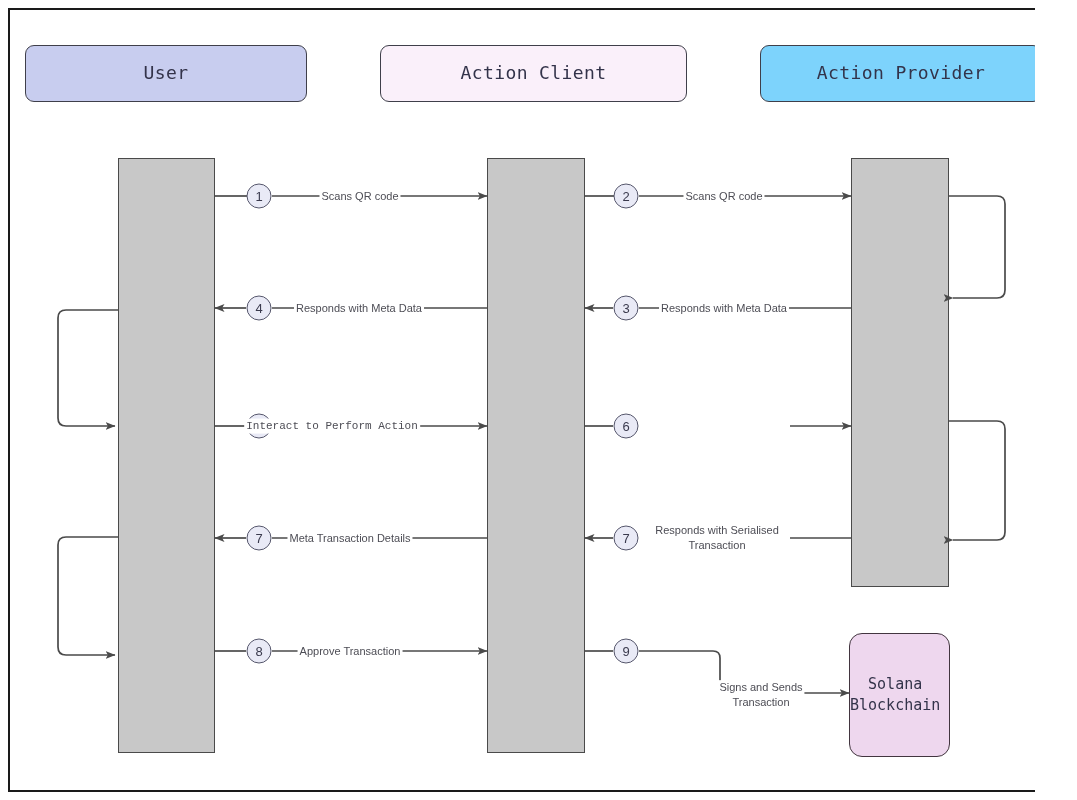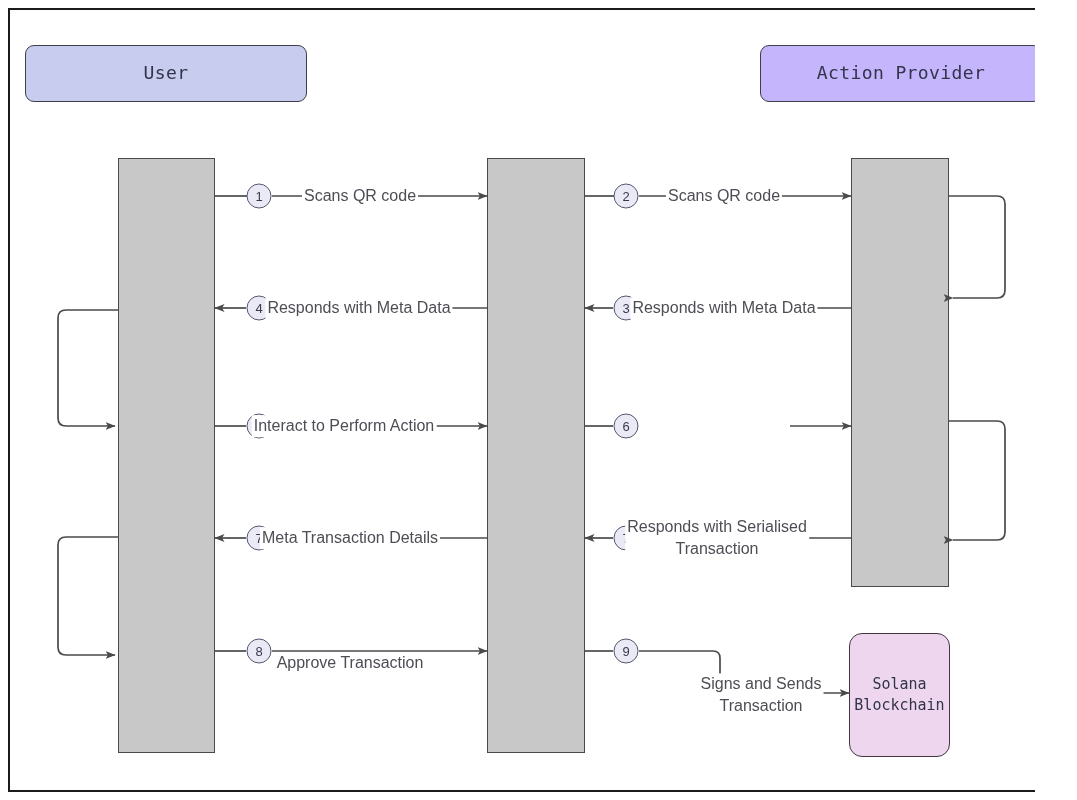--- a/index.html
+++ b/index.html
@@ -46,50 +46,50 @@
     justify-content: center;
     font-family: "DejaVu Sans Mono", "Liberation Mono", monospace;
     font-size: 18px;
     color: #33334a;
     letter-spacing: 0.4px;
     text-align: center;
     line-height: 1.25;
   }
   .actor-user   { left: 25px;  top: 45px;  width: 282px; height: 57px; background: #c8cdef; }
   .actor-client { left: 380px; top: 45px;  width: 307px; height: 57px; background: #faf0fa; }
-  .actor-prov   { left: 760px; top: 45px;  width: 282px; height: 57px; background: #c4b5fd; }
+  .actor-prov   { left: 760px; top: 45px;  width: 282px; height: 57px; background: #7dd3fc; }
   .solana-box {
     position: absolute;
     left: 849px; top: 633px; width: 101px; height: 124px;
     background: #eed7ee;
     border: 1.6px solid #42353f;
     border-radius: 13px;
     box-sizing: border-box;
-    display: flex; align-items: center; justify-content: center;
+    display: flex; align-items: center; justify-content: flex-start;
     font-family: "DejaVu Sans Mono", "Liberation Mono", monospace;
     font-size: 15px;
     color: #33334a;
     text-align: center;
     line-height: 1.4;
     white-space: pre-line;
   }
   .activation {
     position: absolute;
     background: #c8c8c8;
     border: 1.6px solid #4a4a4a;
     box-sizing: border-box;
   }
   .act-user   { left: 118px; top: 158px; width: 97px; height: 595px; }
   .act-client { left: 487px; top: 158px; width: 98px; height: 595px; }
   .act-prov   { left: 851px; top: 158px; width: 98px; height: 429px; }
 
   .seq-label {
     position: absolute;
     font-family: "Liberation Sans", sans-serif;
-    font-size: 16px;
+    font-size: 11px;
     color: #4d4d55;
     text-align: center;
     line-height: 1.35;
     white-space: pre-line;
     transform: translate(-50%, -50%);
     background: #ffffff;
     padding: 0 2px;
   }
   .step-badge {
     position: absolute;
@@ -106,20 +106,23 @@
   }
 </style>
 </head>
 <body>
 
 <div id="canvas">
   <div id="frame"></div>
 
   <div class="actor-box actor-user">
     <span>User</span>
+  </div>
+  <div class="actor-box actor-client">
+    <span>Action Client</span>
   </div>
   <div class="actor-box actor-prov">
     <span>Action Provider</span>
   </div>
 
   <div class="activation act-user"></div>
   <div class="activation act-client"></div>
   <div class="activation act-prov"></div>
 
   <div class="solana-box">
@@ -207,20 +210,20 @@
       <span>8</span>
     </div>
   <div class="step-badge" style="left:626px; top:651px;">
       <span>9</span>
     </div>
 
   <div class="seq-label" style="left:360px; top:196px;">Scans QR code</div>
   <div class="seq-label" style="left:724px; top:196px;">Scans QR code</div>
   <div class="seq-label" style="left:724px; top:308px;">Responds with Meta Data</div>
   <div class="seq-label" style="left:359px; top:308px;">Responds with Meta Data</div>
-  <div class="seq-label" style="left:344px; top:426px;">Interact to Perform Action</div>
+  <div class="seq-label" style="left:332px; top:426px;font-family:Liberation Mono, monospace;">Interact to Perform Action</div>
   <div class="seq-label" style="left:717px; top:538px;text-align:center;">Responds with Serialised
 Transaction</div>
   <div class="seq-label" style="left:350px; top:538px;">Meta Transaction Details</div>
-  <div class="seq-label" style="left:350px; top:651px;margin-top:12px;">Approve Transaction</div>
+  <div class="seq-label" style="left:350px; top:651px;">Approve Transaction</div>
   <div class="seq-label" style="left:729px; top:695px;margin-left:32px;">Signs and Sends
 Transaction</div>
 </div>
 
 </body></html>

